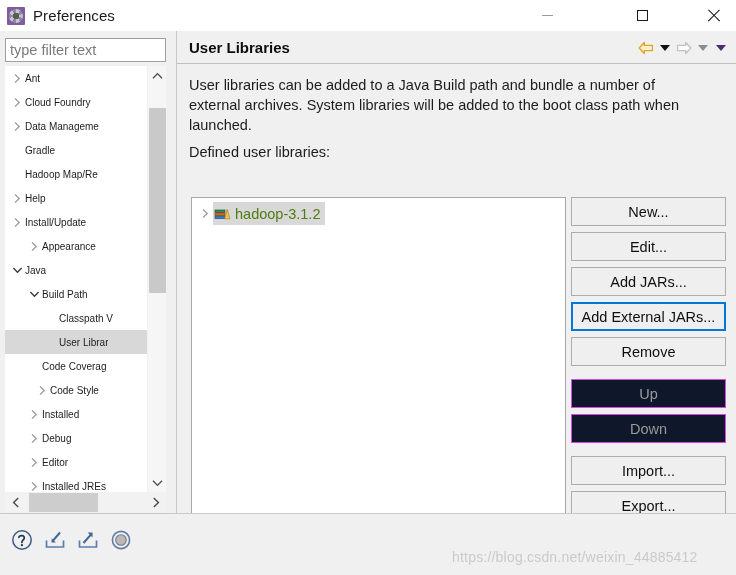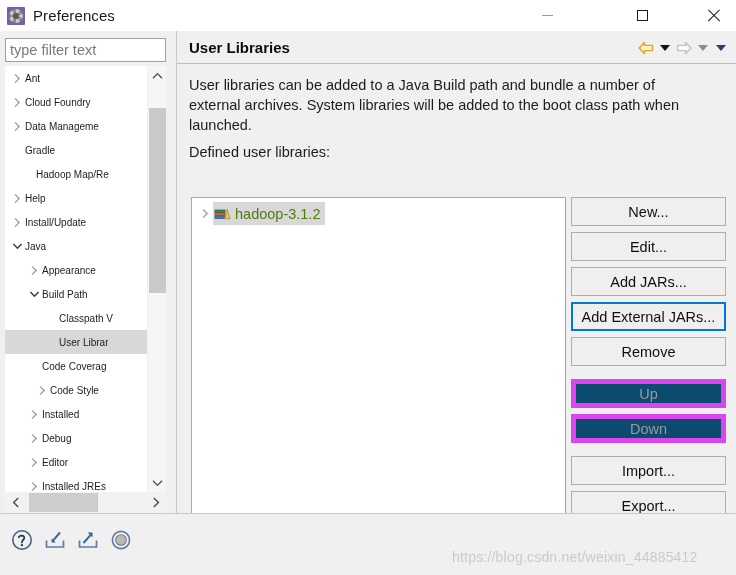--- a/index.html
+++ b/index.html
@@ -235,22 +235,22 @@
     display: flex; align-items: center; justify-content: center;
     margin-bottom: 6px;
     padding: 0;
   }
   .btn.focus {
     border: 2px solid #0078d7;
     background: #efefef;
   }
   .btn.disabled {
     color: #9a9a9a;
-    background: #0c4a6e;
-    border: 5px solid #d946ef;
+    background: #0f172a;
+    border: 1px solid #d946ef;
   }
   .btn.gap-top { margin-top: 13px; }
 
   
   #bottom-bar {
     position: absolute; left: 0; top: 513px;
     width: 736px; height: 62px;
     background: #f0f0f0;
     border-top: 1px solid #c8c8c8;
   }
@@ -314,55 +314,55 @@
             <svg width="8" height="11" viewBox="0 0 8 11">
               <path d="M2 1.4 L6.2 5.5 L2 9.6" fill="none" stroke="#9a9a9a" stroke-width="1.3"></path>
             </svg>
           </span>
           <span class="lbl">Data Manageme</span>
         </div>
         <div class="tnode" style="padding-left: 4px;">
           <span class="arrow"></span>
           <span class="lbl">Gradle</span>
         </div>
-        <div class="tnode" style="padding-left: 15px;">
+        <div class="tnode" style="padding-left: 4px;">
           <span class="arrow"></span>
           <span class="lbl">Hadoop Map/Re</span>
         </div>
         <div class="tnode" style="padding-left: 4px;">
           <span class="arrow">
             <svg width="8" height="11" viewBox="0 0 8 11">
               <path d="M2 1.4 L6.2 5.5 L2 9.6" fill="none" stroke="#9a9a9a" stroke-width="1.3"></path>
             </svg>
           </span>
           <span class="lbl">Help</span>
         </div>
         <div class="tnode" style="padding-left: 4px;">
           <span class="arrow">
             <svg width="8" height="11" viewBox="0 0 8 11">
               <path d="M2 1.4 L6.2 5.5 L2 9.6" fill="none" stroke="#9a9a9a" stroke-width="1.3"></path>
             </svg>
           </span>
           <span class="lbl">Install/Update</span>
         </div>
+        <div class="tnode" style="padding-left: 21px;">
+          <span class="arrow">
+            <svg width="8" height="11" viewBox="0 0 8 11">
+              <path d="M2 1.4 L6.2 5.5 L2 9.6" fill="none" stroke="#9a9a9a" stroke-width="1.3"></path>
+            </svg>
+          </span>
+          <span class="lbl">Appearance</span>
+        </div>
         <div class="tnode" style="padding-left: 4px;">
           <span class="arrow">
             <svg width="11" height="8" viewBox="0 0 11 8">
               <path d="M1.4 2 L5.5 6.2 L9.6 2" fill="none" stroke="#3a3a3a" stroke-width="1.4"></path>
             </svg>
           </span>
           <span class="lbl">Java</span>
-        </div>
-        <div class="tnode" style="padding-left: 21px;">
-          <span class="arrow">
-            <svg width="8" height="11" viewBox="0 0 8 11">
-              <path d="M2 1.4 L6.2 5.5 L2 9.6" fill="none" stroke="#9a9a9a" stroke-width="1.3"></path>
-            </svg>
-          </span>
-          <span class="lbl">Appearance</span>
         </div>
         <div class="tnode" style="padding-left: 21px;">
           <span class="arrow">
             <svg width="11" height="8" viewBox="0 0 11 8">
               <path d="M1.4 2 L5.5 6.2 L9.6 2" fill="none" stroke="#3a3a3a" stroke-width="1.4"></path>
             </svg>
           </span>
           <span class="lbl">Build Path</span>
         </div>
         <div class="tnode" style="padding-left: 38px;">

